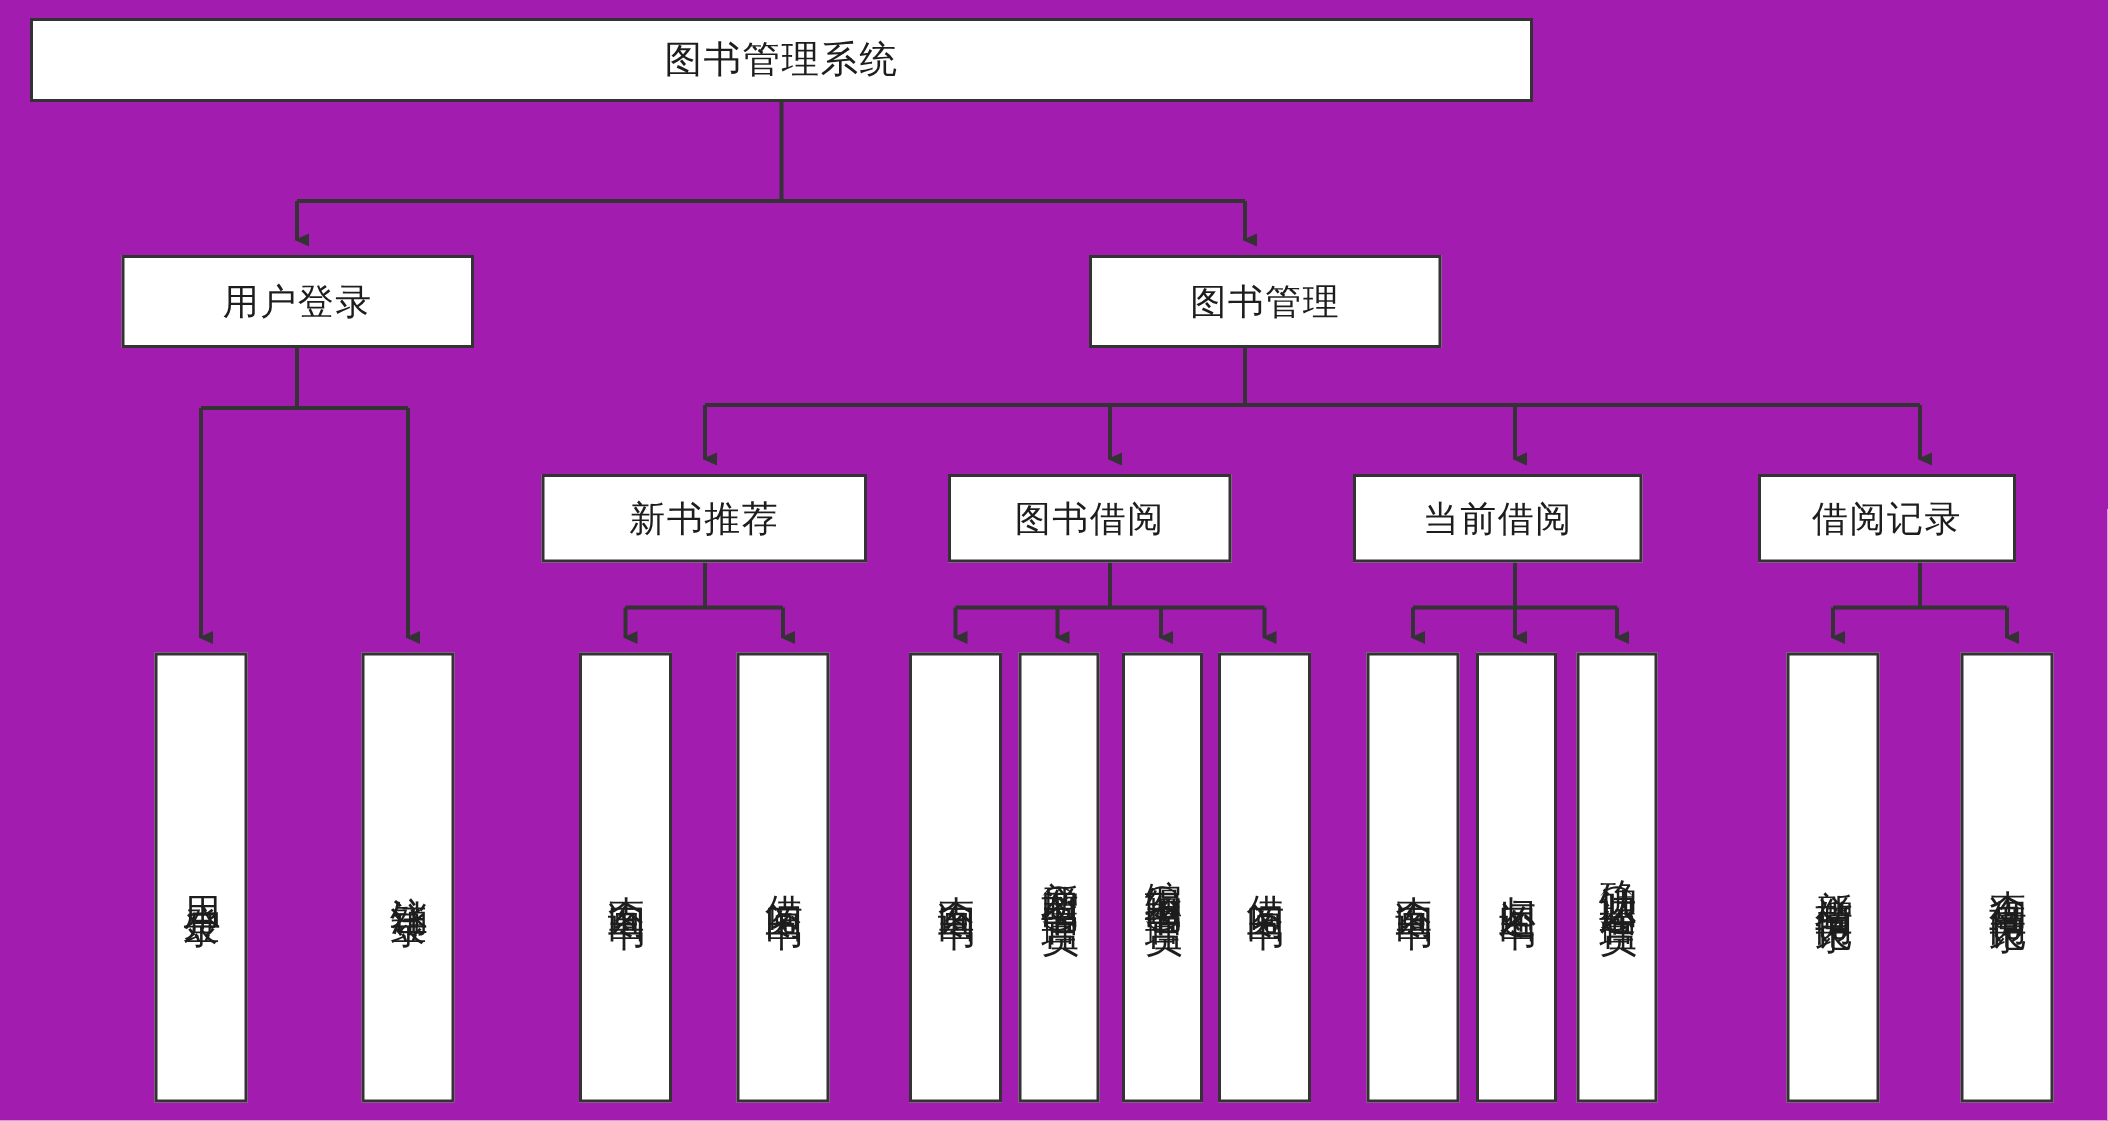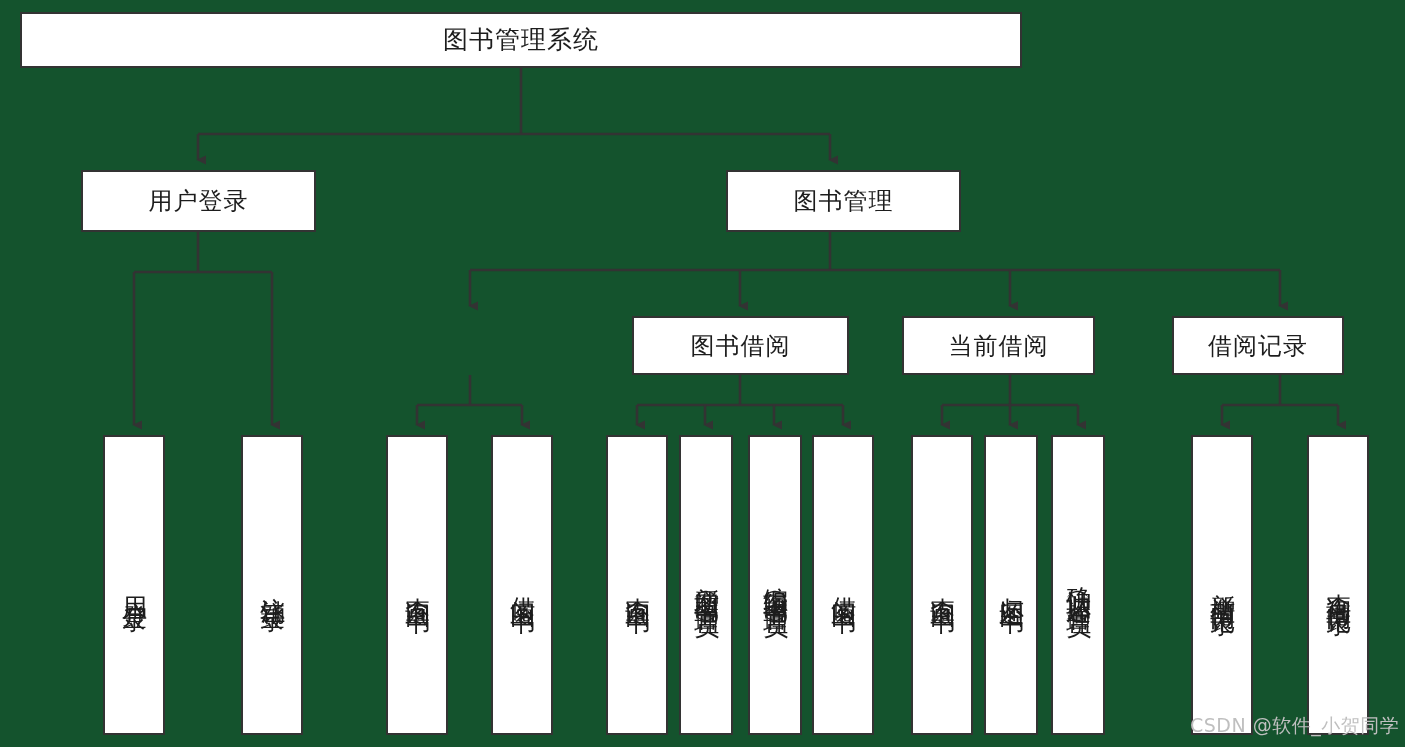--- a/index.html
+++ b/index.html
@@ -5,21 +5,21 @@
 <style>
   html,body{margin:0;padding:0;background:#ffffff;}
   body{
     font-family:"DejaVu Sans","Liberation Sans",sans-serif;
     color:#1a1a1a;
   }
   #canvas{
     position:relative;
     width:1405px;
     height:747px;
-    background:#14532d;
+    background:#a21caf;
     overflow:hidden;
   }
   #edges{
     position:absolute;
     left:0;top:0;
     width:1405px;height:747px;
     pointer-events:none;
   }
   .node{
     position:absolute;
@@ -121,21 +121,24 @@
     <span class="lbl">图书管理系统</span>
   </div>
 
   <div class="node" style="left:81px;top:170px;width:235px;height:62px;">
     <span class="lbl">用户登录</span>
   </div>
   <div class="node" style="left:711px;top:170px;width:235px;height:62px;margin-left:15px;">
     <span class="lbl">图书管理</span>
   </div>
 
-  <div class="node" style="left:632px;top:316px;width:217px;height:59px;">
+  <div class="node" style="left:361px;top:316px;width:217px;height:59px;">
+    <span class="lbl">新书推荐</span>
+  </div>
+  <div class="node" style="left:632px;top:316px;width:189px;height:59px;">
     <span class="lbl">图书借阅</span>
   </div>
   <div class="node" style="left:902px;top:316px;width:193px;height:59px;">
     <span class="lbl">当前借阅</span>
   </div>
   <div class="node" style="left:1172px;top:316px;width:172px;height:59px;">
     <span class="lbl">借阅记录</span>
   </div>
 
   <div class="node vert" style="left:103px;top:435px;width:62px;height:300px;">
@@ -175,15 +178,14 @@
     <span class="lbl">确认归还（管理员）</span>
   </div>
 
   <div class="node vert" style="left:1191px;top:435px;width:62px;height:300px;">
     <span class="lbl">新增借阅记录</span>
   </div>
   <div class="node vert" style="left:1307px;top:435px;width:62px;height:300px;">
     <span class="lbl">查询借阅记录</span>
   </div>
 
-  <div class="watermark">CSDN @软件_小贺同学</div>
 
 </div>
 
 </body></html>

